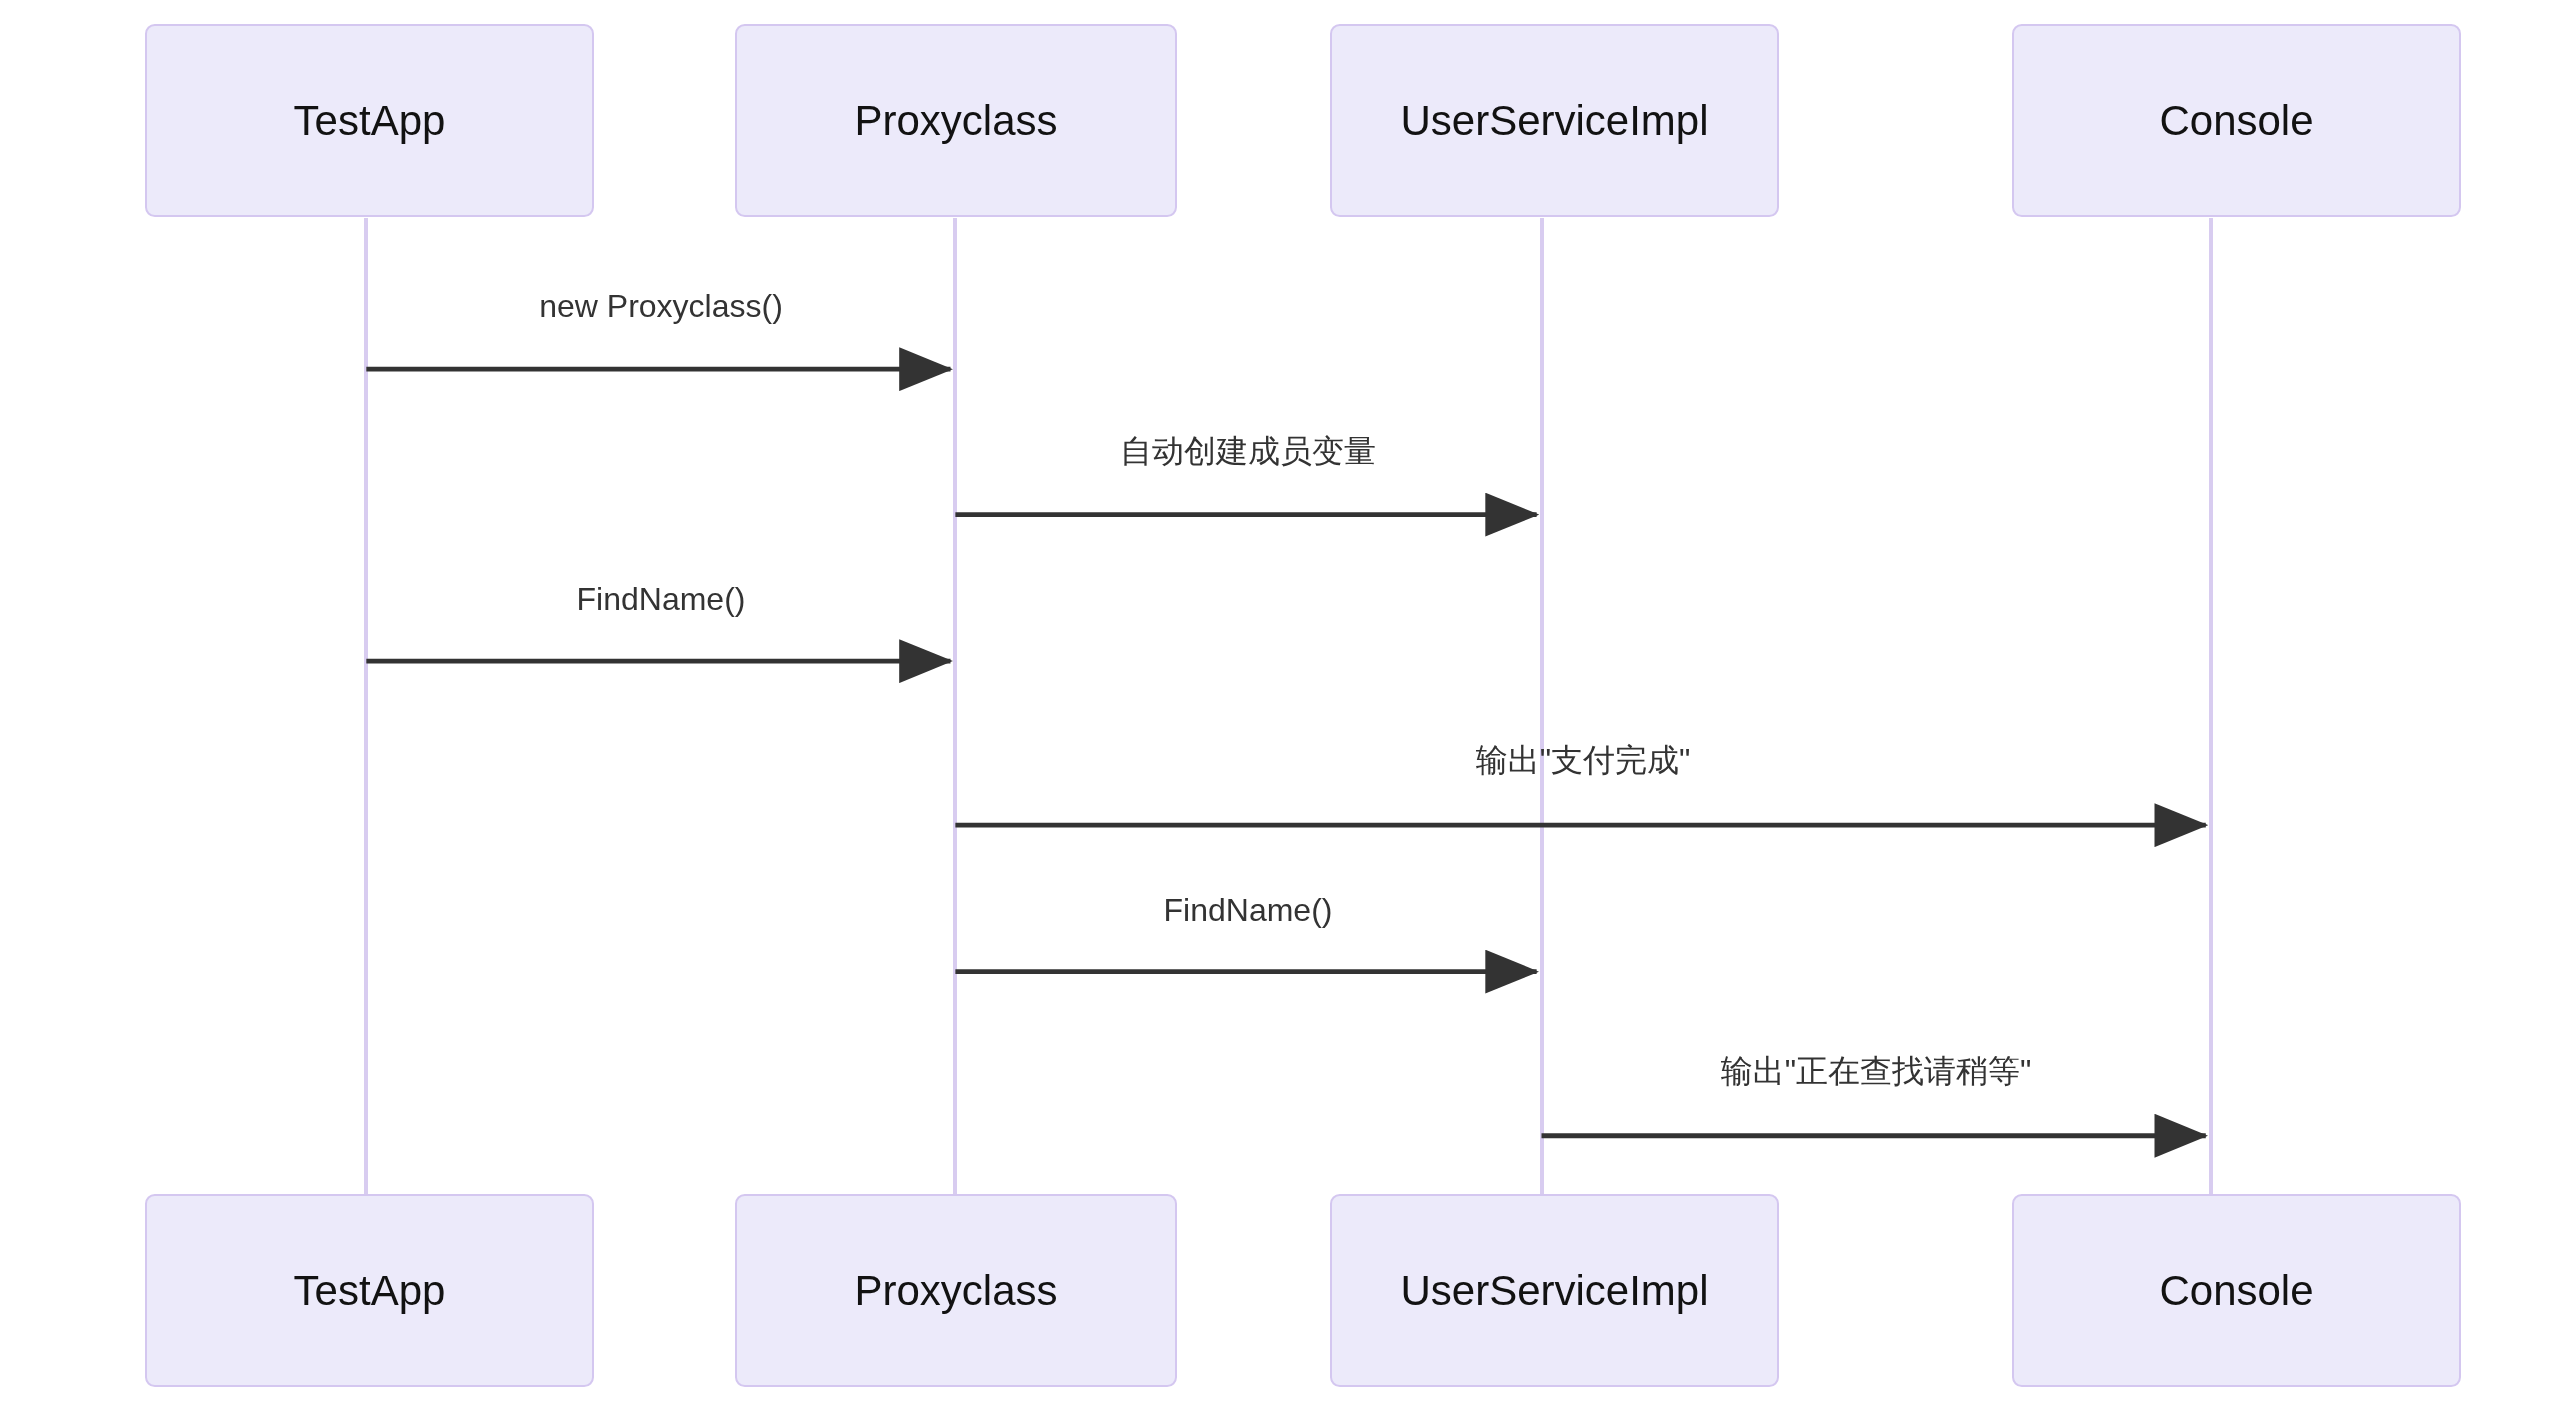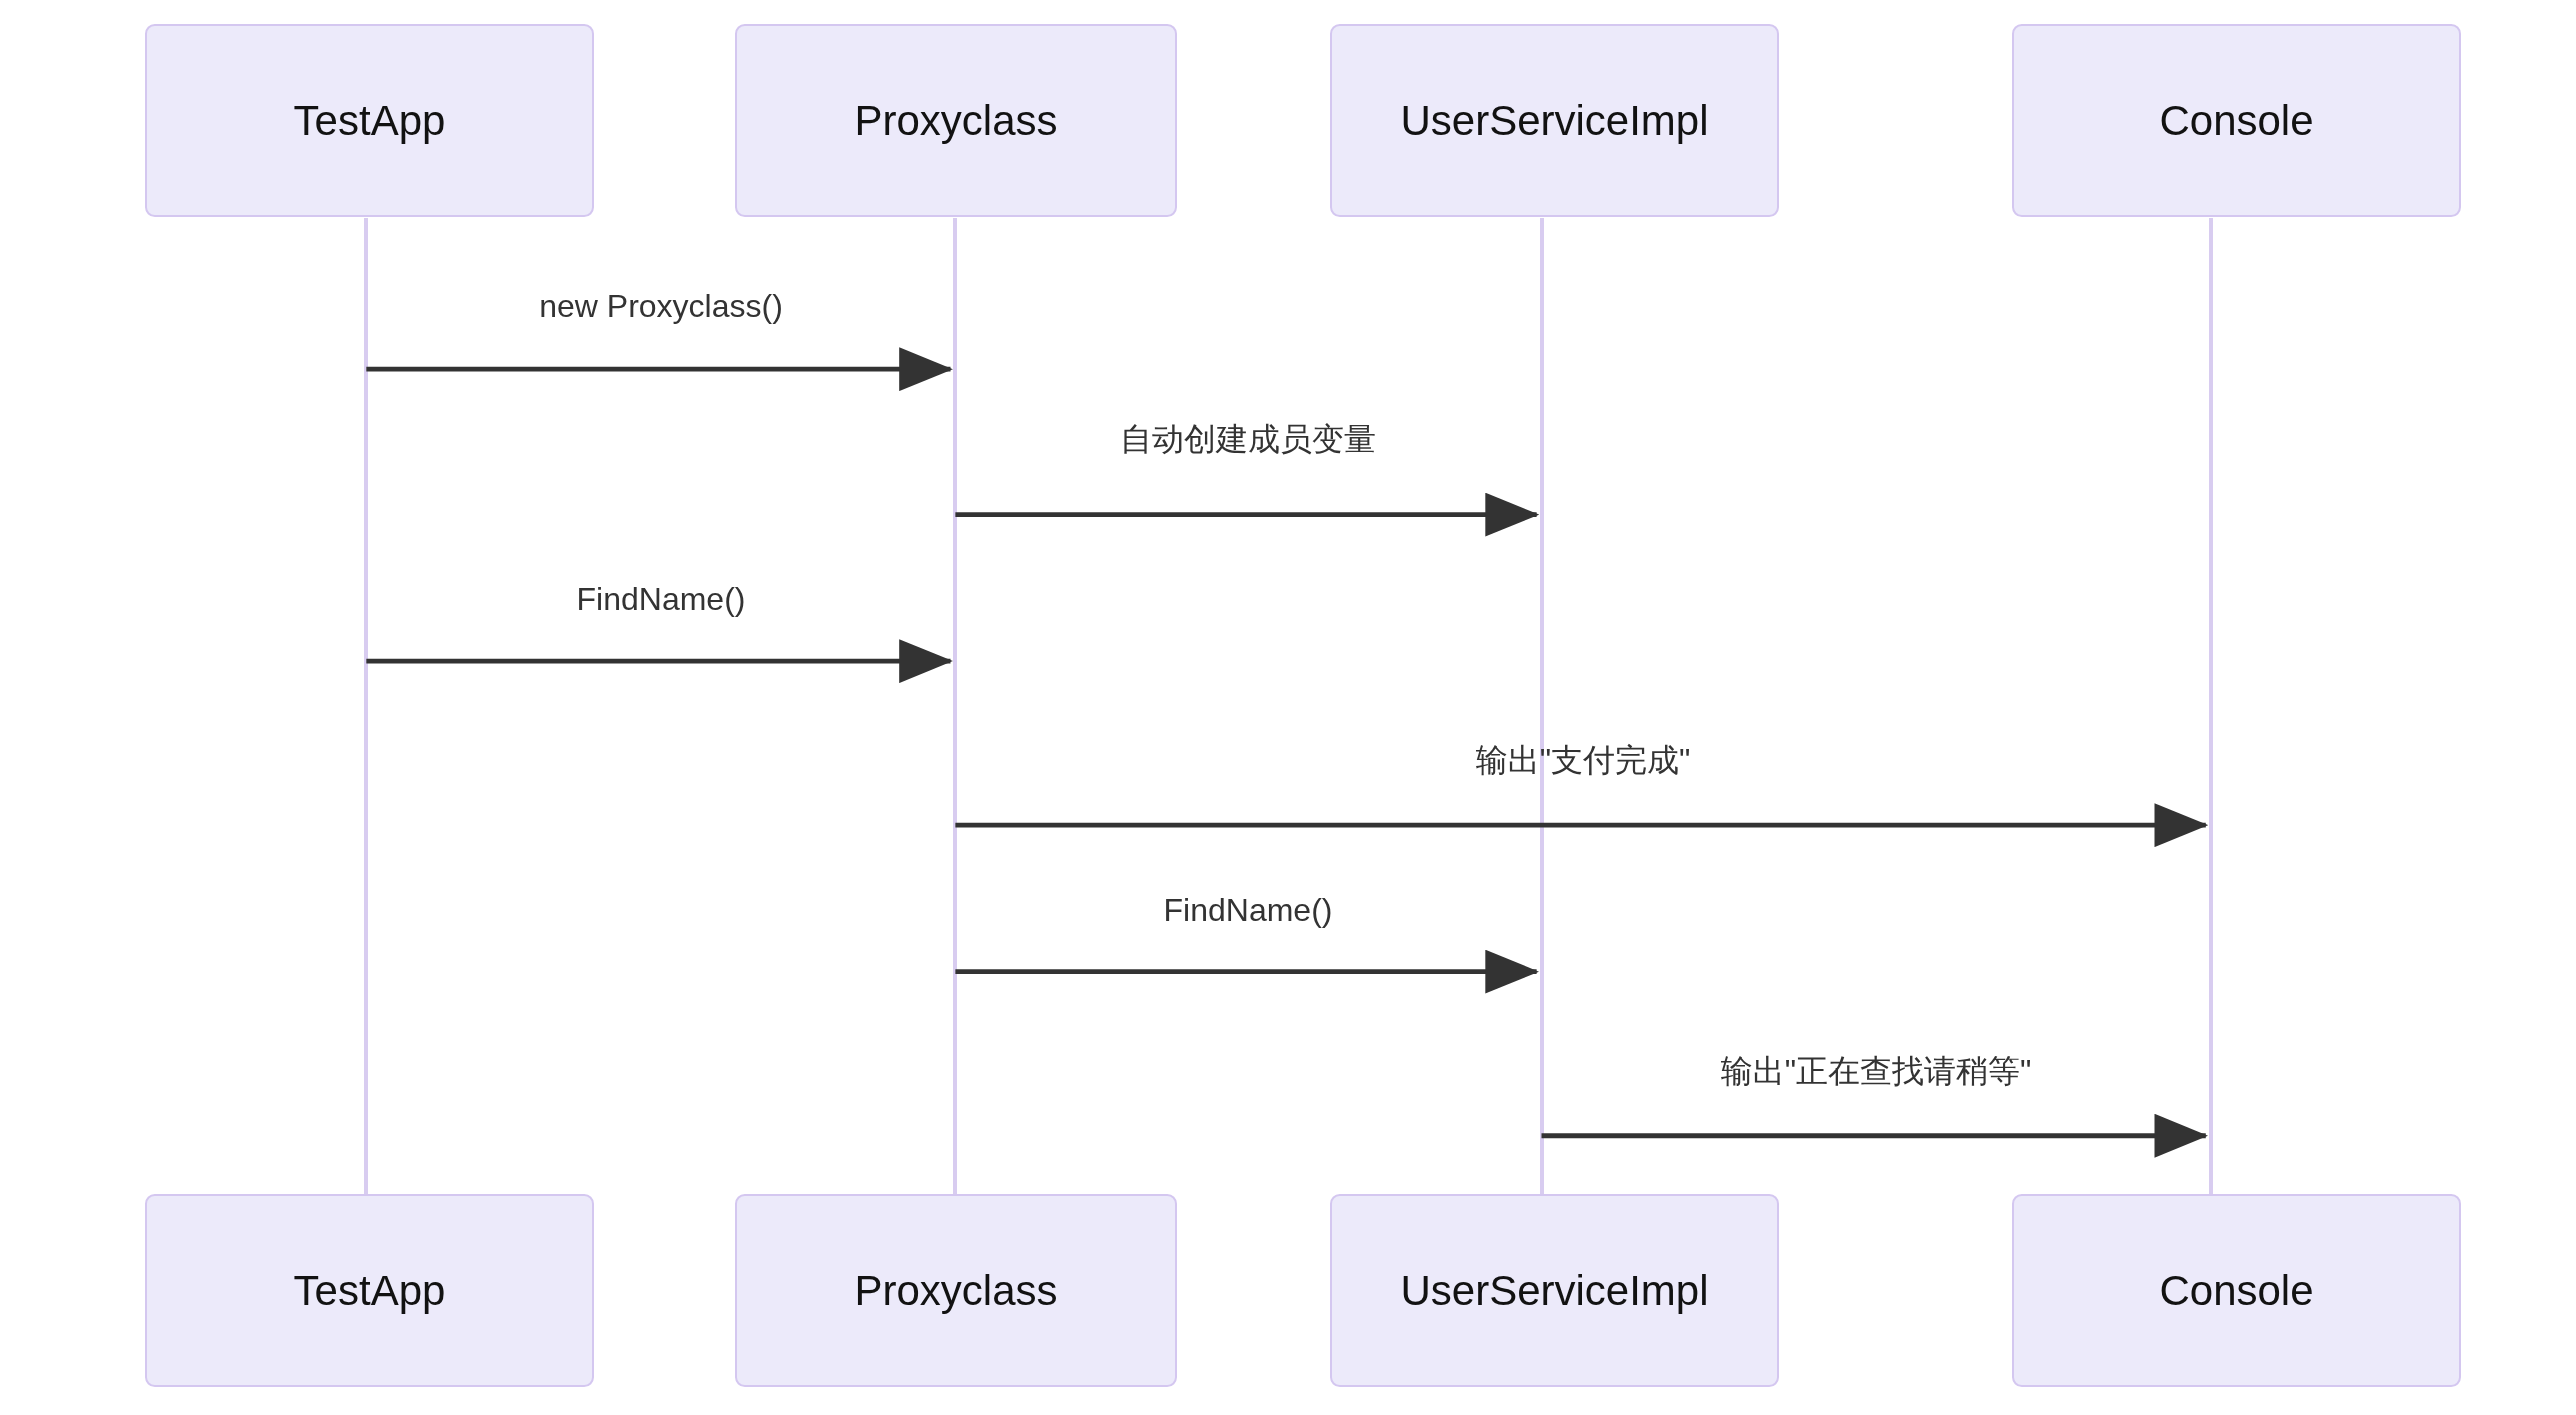--- a/index.html
+++ b/index.html
@@ -109,21 +109,21 @@
       <div class="participant-box" style="left: 1330px; top: 1194px; width: 449px; height: 193px; background: rgb(236, 234, 250); border-color: rgb(212, 199, 240);">
         <span class="participant-label">UserServiceImpl</span>
       </div>
       <div class="participant-box" style="left: 2012px; top: 1194px; width: 449px; height: 193px; background: rgb(236, 234, 250); border-color: rgb(212, 199, 240);">
         <span class="participant-label">Console</span>
       </div>
     </div>
 
   <div id="msg-labels">
       <div class="msg-label" style="left: 661px; top: 290px; color: rgb(51, 51, 51);">new Proxyclass()</div>
-      <div class="msg-label" style="left: 1248px; top: 423px; color: rgb(51, 51, 51);">自动创建成员变量</div>
+      <div class="msg-label" style="left: 1248px; top: 435px; color: rgb(51, 51, 51);">自动创建成员变量</div>
       <div class="msg-label" style="left: 661px; top: 583px; color: rgb(51, 51, 51);">FindName()</div>
       <div class="msg-label" style="left: 1583px; top: 744px; color: rgb(51, 51, 51);">输出"支付完成"</div>
       <div class="msg-label" style="left: 1248px; top: 894px; color: rgb(51, 51, 51);">FindName()</div>
       <div class="msg-label" style="left: 1876px; top: 1055px; color: rgb(51, 51, 51);">输出"正在查找请稍等"</div>
     </div>
 
 </div>
 
 
 </body></html>

